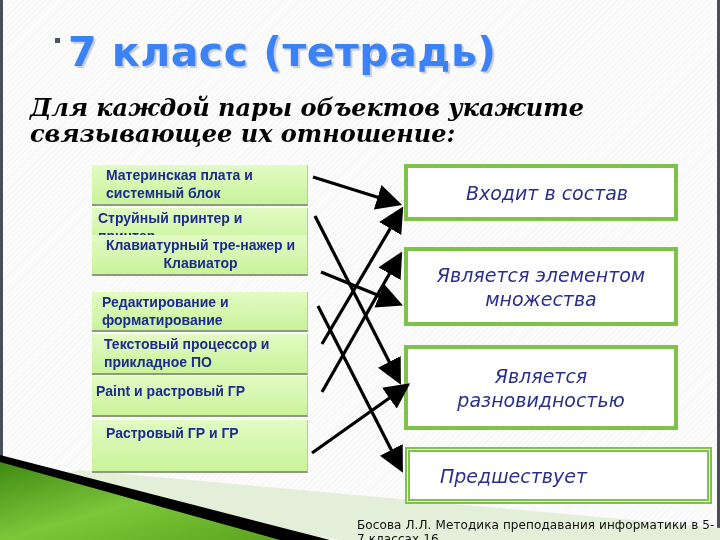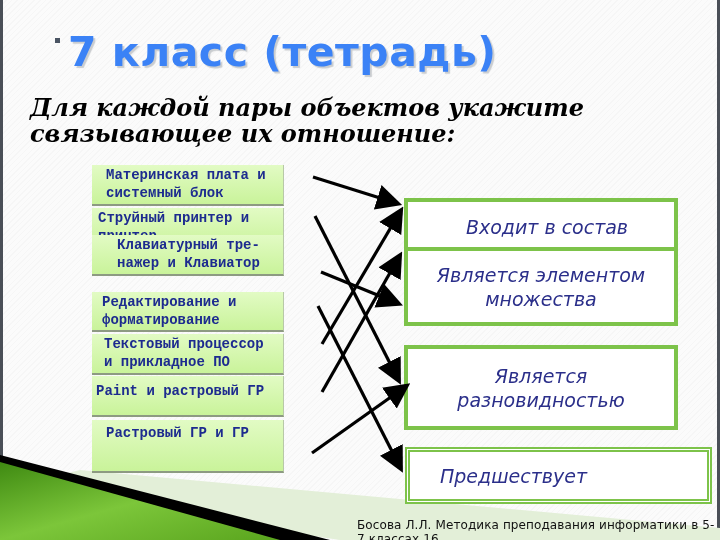--- a/index.html
+++ b/index.html
@@ -18,25 +18,25 @@
       font-size: 41px; color: #3b82f6; letter-spacing: 0.5px;
       text-shadow: 2px 2px 1px #c9cccf;
       margin-left: 12px;
     }
     .subtitle {
       position: absolute; left: 30px; top: 95px; width: 620px;
       font-family: "DejaVu Serif", serif; font-style: italic; font-weight: bold;
       font-size: 24px; line-height: 26px; color: #000;
     }
     .left-box {
-      position: absolute; left: 92px; width: 192px;
+      position: absolute; left: 92px; width: 216px;
       background: linear-gradient(180deg, #e2fbc4 0%, #c9f39a 100%);
       border-bottom: 2px solid #8d9a82; border-right: 1px solid #b8c8a8;
       box-sizing: border-box;
-      font-family: Liberation Mono, monospace; font-weight: bold;
+      font-family: Liberation Sans, sans-serif; font-weight: bold;
       font-size: 14px; line-height: 18px; color: #1d2b8f;
       padding: 1px 4px 0 6px;
     }
     .right-box {
       position: absolute; left: 404px; width: 274px;
       background: #ffffff; border: 4px solid #7dc34a;
       box-sizing: border-box;
       font-family: "DejaVu Sans", sans-serif; font-style: italic;
       font-size: 19px; line-height: 24px; color: #2b2f8a;
       display: flex; align-items: center; justify-content: center; text-align: center;
@@ -87,21 +87,21 @@
 <div class="left-box" style="top:334px;height:41px;padding-left:12px;">
   <span>Текстовый процессор и прикладное ПО</span>
 </div>
 <div class="left-box" style="top:376px;height:41px;padding-left:4px;padding-top:6px;">
   <span>Paint и растровый ГР</span>
 </div>
 <div class="left-box" style="top:420px;height:53px;padding-left:14px;padding-top:4px;">
   <span>Растровый ГР и ГР</span>
 </div>
 
-<div class="right-box" style="top:164px;height:57px;padding-left:12px;margin-top:34px;">
+<div class="right-box" style="top:164px;height:57px;padding-left:12px;">
   <span>Входит в состав</span>
 </div>
 <div class="right-box" style="top:247px;height:79px;">
   <span>Является элементом множества</span>
 </div>
 <div class="right-box" style="top:345px;height:85px;padding:0 20px;text-align:center;">
   <span>Является разновидностью</span>
 </div>
 <div class="right-box double" style="top:447px;left:405px;width:307px;height:57px;justify-content:flex-start;padding-left:30px;">
   <span>Предшествует</span>

